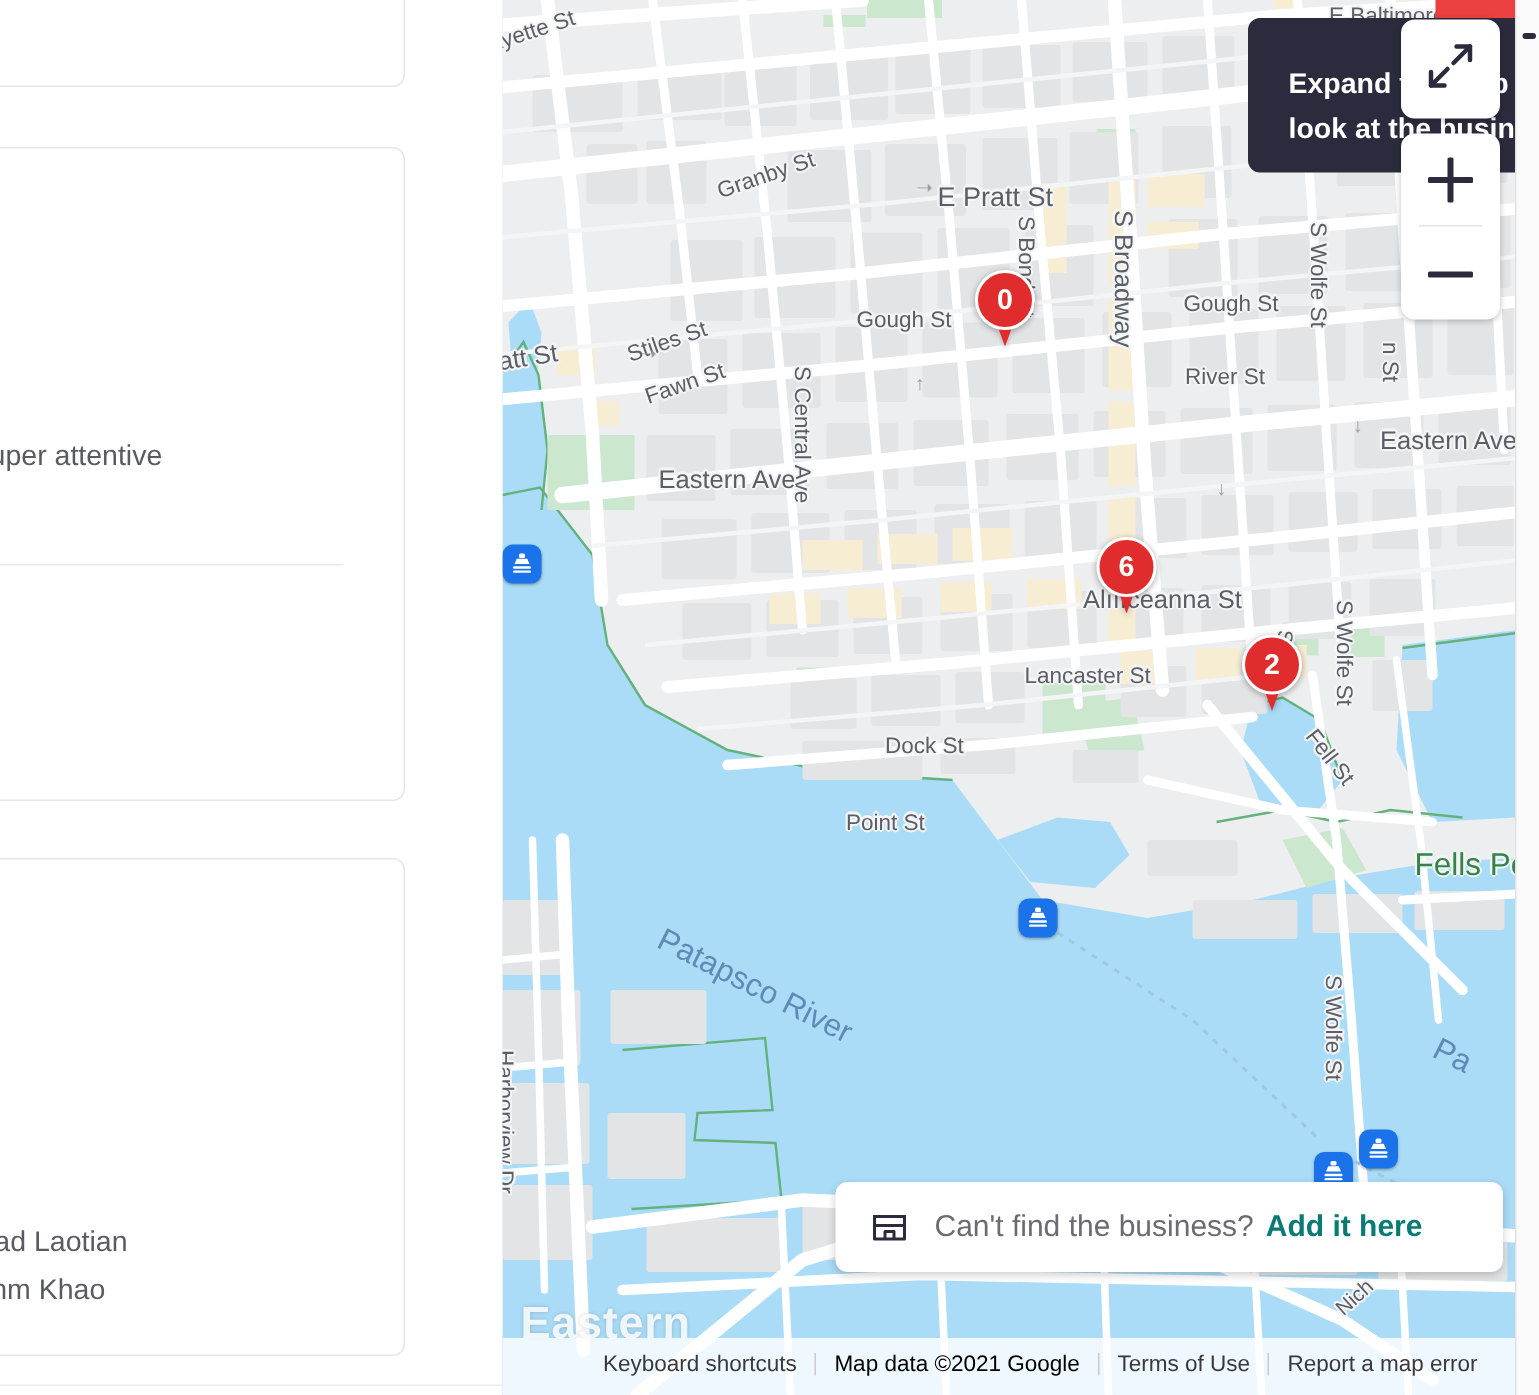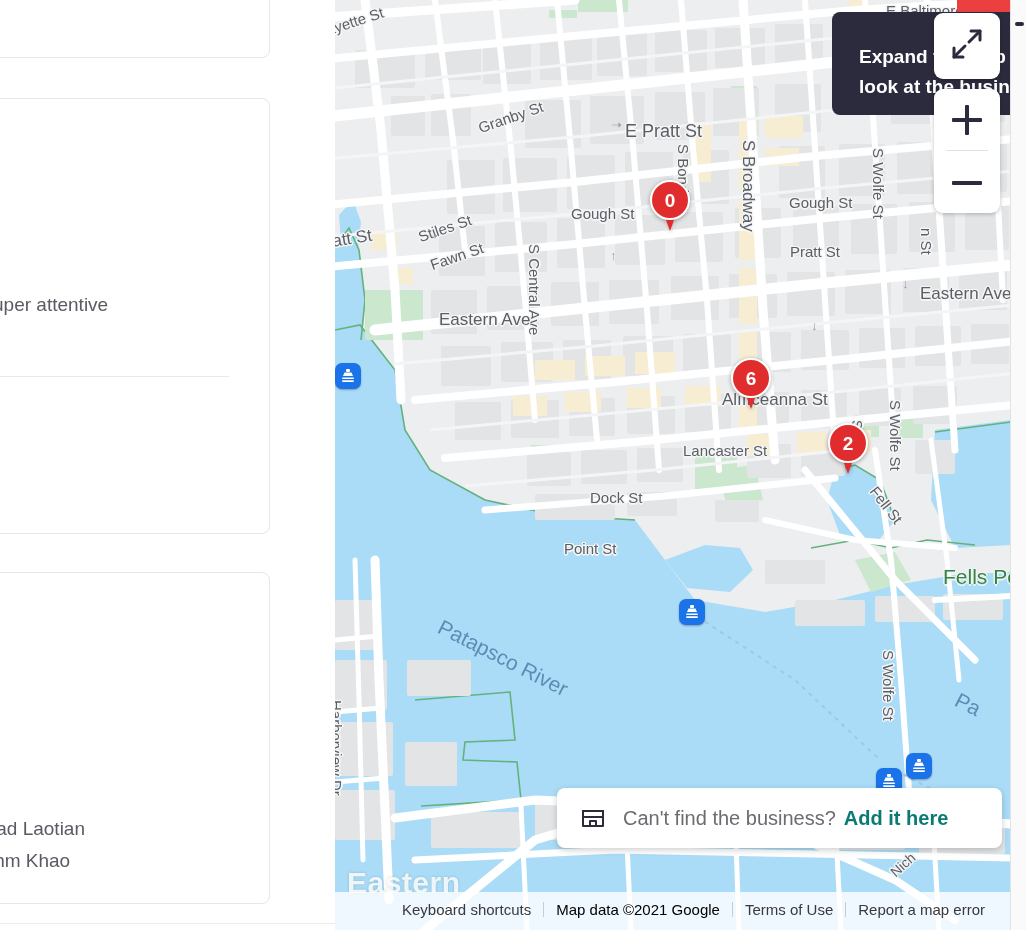--- a/index.html
+++ b/index.html
@@ -536,21 +536,21 @@
           <div class="lbl" style="left: 551px; top: 2px; font-size: 15px;">E Baltimore St</div>
           <div class="lbl" style="left: 639px; top: 43px; font-size: 15px;">nb</div>
           <div class="lbl" style="left: -11px; top: 22px; font-size: 15px; transform: rotate(-18deg); transform-origin: left top;">ayette St</div>
           <div class="lbl" style="left: 141px; top: 120px; font-size: 15px; transform: rotate(-19deg); transform-origin: left top;">Granby St</div>
           <div class="lbl" style="left: 290px; top: 121px; font-size: 18px;">E Pratt St</div>
           <div class="lbl" style="left: 357px; top: 144px; font-size: 15px; transform: rotate(90deg); transform-origin: left top;">S Bond St</div>
           <div class="lbl" style="left: 423px; top: 140px; font-size: 17px; transform: rotate(90deg); transform-origin: left top;">S Broadway</div>
           <div class="lbl" style="left: 236px; top: 205px; font-size: 15px;">Gough St</div>
           <div class="lbl" style="left: 454px; top: 194px; font-size: 15px;">Gough St</div>
           <div class="lbl" style="left: 552px; top: 148px; font-size: 15px; transform: rotate(90deg); transform-origin: left top;">S Wolfe St</div>
-          <div class="lbl" style="left: 455px; top: 243px; font-size: 15px;">Pratt St</div>
+          <div class="lbl" style="left: 455px; top: 243px; font-size: 15px;">River St</div>
           <div class="lbl" style="left: 600px; top: 228px; font-size: 15px; transform: rotate(90deg); transform-origin: left top;">n St</div>
           <div class="lbl" style="left: -4px; top: 232px; font-size: 17px; transform: rotate(-9deg); transform-origin: left top;">att St</div>
           <div class="lbl" style="left: 81px; top: 229px; font-size: 15px; transform: rotate(-19deg); transform-origin: left top;">Stiles St</div>
           <div class="lbl" style="left: 93px; top: 257px; font-size: 15px; transform: rotate(-19deg); transform-origin: left top;">Fawn St</div>
           <div class="lbl" style="left: 208px; top: 244px; font-size: 15px; transform: rotate(90deg); transform-origin: left top;">S Central Ave</div>
           <div class="lbl" style="left: 104px; top: 310px; font-size: 17px;">Eastern Ave</div>
           <div class="lbl" style="left: 585px; top: 284px; font-size: 17px;">Eastern Ave</div>
           <div class="lbl" style="left: 387px; top: 390px; font-size: 17px;">Alıııceanna St</div>
           <div class="lbl" style="left: 348px; top: 442px; font-size: 15px;">Lancaster St</div>
           <div class="lbl" style="left: 569px; top: 400px; font-size: 15px; transform: rotate(90deg); transform-origin: left top;">S Wolfe St</div>

